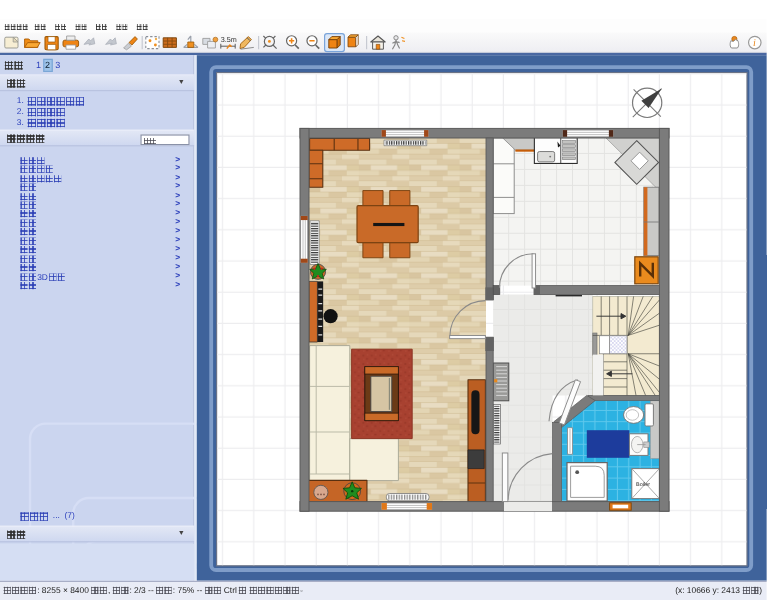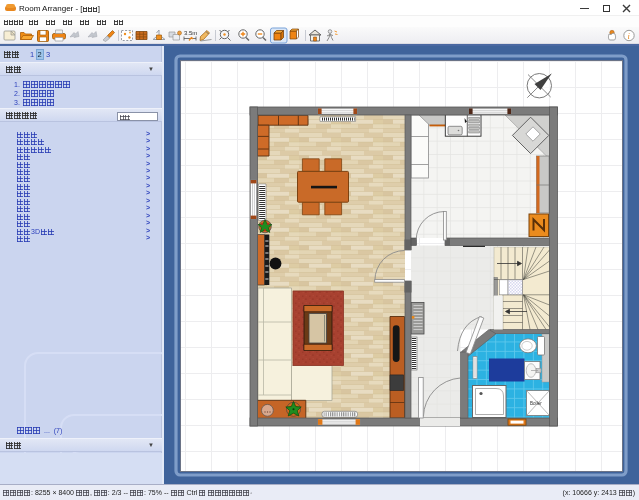--- a/index.html
+++ b/index.html
@@ -36,32 +36,20 @@
 .lnk{position:absolute;color:#2b3fbb}
 .chev{position:absolute;color:#2b3fbb;font-weight:bold;font-size:7px}
 #status{left:0;top:484px;width:639px;height:16px;background:#e9ecf6;border-top:1px solid #a8aec6;font-size:7px;color:#222}
 
 #ws{left:164px;top:46px;width:475px;height:438px;background:#3f639b;overflow:hidden}
 #split{left:162px;top:46px;width:2px;height:438px;background:#e2e9f7}
 </style></head>
 <body>
 <div id="app">
 
-<div class="abs" id="title">
-  <svg class="abs" style="left:5px;top:4px" width="11" height="9" viewBox="0 0 11 9">
-    <rect x="0" y="2" width="11" height="5" rx="2" fill="#e8871e"></rect>
-    <rect x="1" y="0" width="9" height="4" rx="2" fill="#f09a30"></rect>
-  </svg>
-  <span class="txt">Room Arranger - [<span class="c n"></span><span class="c n"></span><span class="c n"></span>]</span>
-  <span class="abs" style="left:580px;top:7.5px;width:9px;height:1.3px;background:#3a3a3a"></span>
-  <span class="abs" style="left:603px;top:5px;width:7px;height:7px;border:1.2px solid #333"></span>
-  <svg class="abs" style="left:622px;top:4px" width="9" height="9" viewBox="0 0 9 9">
-        <path d="M1 1 L8 8 M8 1 L1 8" stroke="#3a3a3a" stroke-width="1.4"></path>
-      </svg>
-</div>
 
 <div class="abs" id="menu">
   <span class="it" style="left:4px"><span class="c n"></span><span class="c n"></span><span class="c n"></span><span class="c n"></span></span>
   <span class="it" style="left:29px"><span class="c n"></span><span class="c n"></span></span>
   <span class="it" style="left:46px"><span class="c n"></span><span class="c n"></span></span>
   <span class="it" style="left:63px"><span class="c n"></span><span class="c n"></span></span>
   <span class="it" style="left:80px"><span class="c n"></span><span class="c n"></span></span>
   <span class="it" style="left:97px"><span class="c n"></span><span class="c n"></span></span>
   <span class="it" style="left:114px"><span class="c n"></span><span class="c n"></span></span>
 </div>

